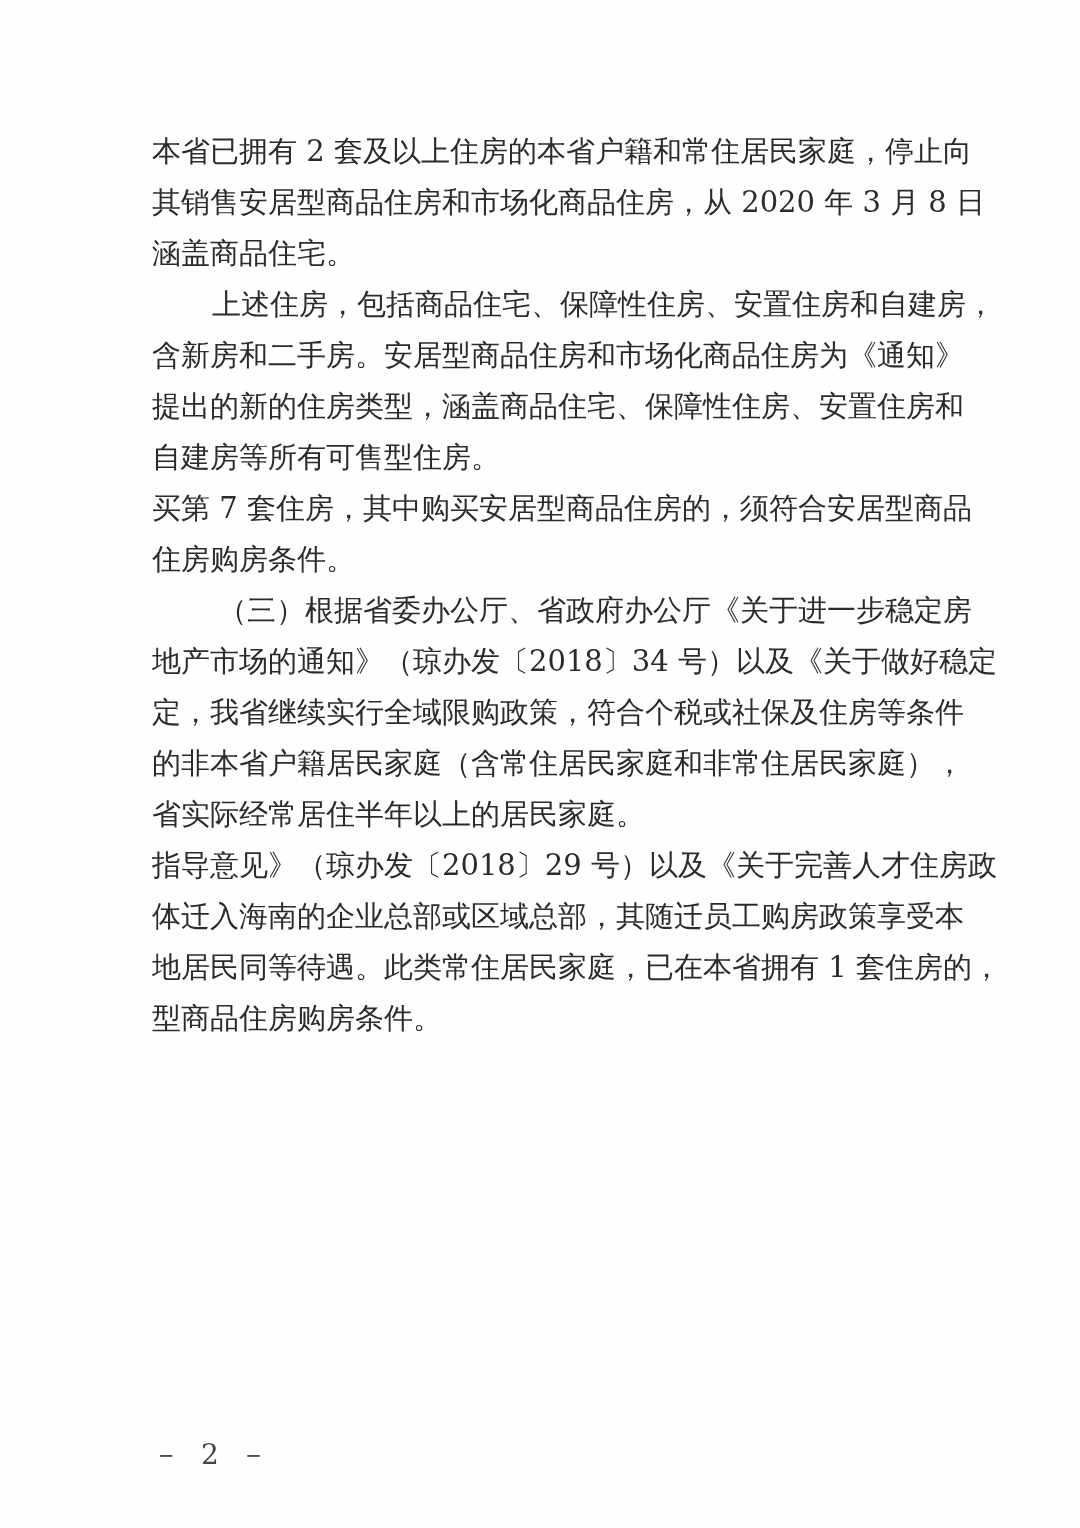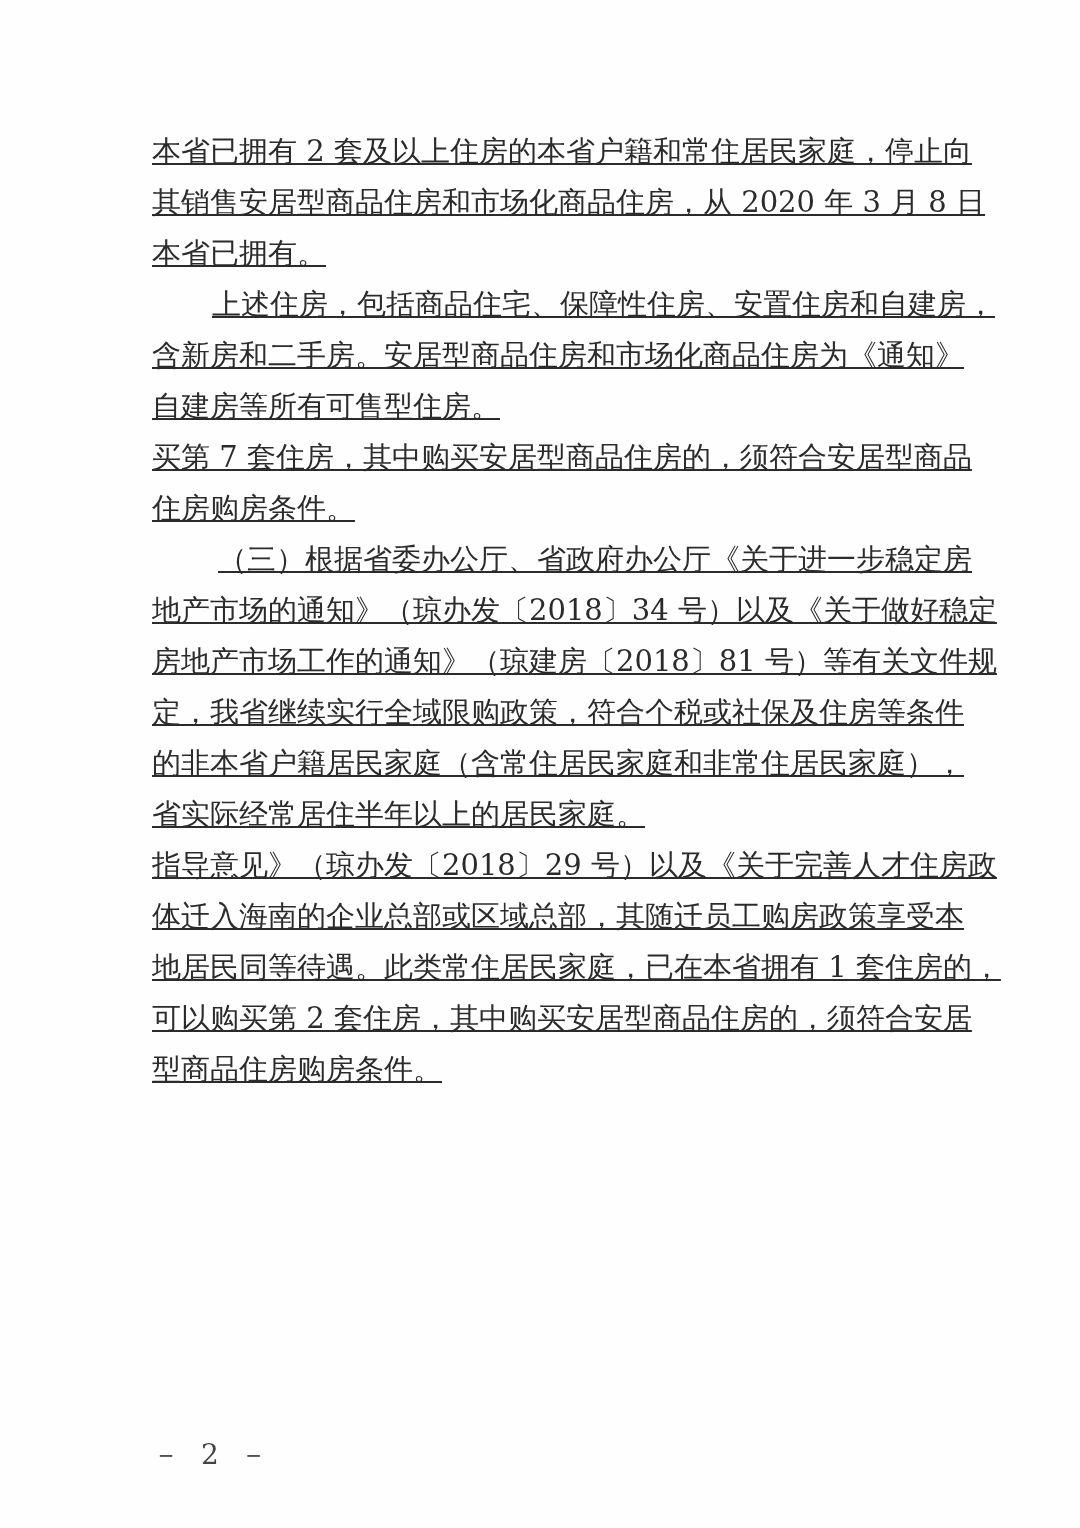--- a/index.html
+++ b/index.html
@@ -21,21 +21,20 @@
       top: 0;
       width: 1080px;
       height: 1528px;
       background: #fefefe;
     }
     .body-text {
       position: absolute;
       left: 152px;
       top: 126px;
       width: 802px;
-      text-decoration: underline;
     }
     .line {
       height: 51px;
       line-height: 51px;
       font-size: 29px;
       white-space: nowrap;
       letter-spacing: 0;
     }
     .line.full {
       text-align: justify;
@@ -58,47 +57,46 @@
   </style>
 </head>
 <body>
 
 <div class="page">
   <div class="body-text">
 
     <div>
       <div class="line full">本省已拥有 2 套及以上住房的本省户籍和常住居民家庭，停止向</div>
       <div class="line full">其销售安居型商品住房和市场化商品住房，从 2020 年 3 月 8 日</div>
-      <div class="line">本省已拥有。</div>
+      <div class="line">涵盖商品住宅。</div>
     </div>
 
     <div>
       <div class="line full indent">上述住房，包括商品住宅、保障性住房、安置住房和自建房，</div>
       <div class="line full">含新房和二手房。安居型商品住房和市场化商品住房为《通知》</div>
+      <div class="line full">提出的新的住房类型，涵盖商品住宅、保障性住房、安置住房和</div>
       <div class="line">自建房等所有可售型住房。</div>
     </div>
 
     <div>
       <div class="line full">买第 7 套住房，其中购买安居型商品住房的，须符合安居型商品</div>
       <div class="line">住房购房条件。</div>
     </div>
 
     <div>
       <div class="line full indent-paren">（三）根据省委办公厅、省政府办公厅《关于进一步稳定房</div>
       <div class="line full">地产市场的通知》（琼办发〔2018〕34 号）以及《关于做好稳定</div>
-      <div class="line full">房地产市场工作的通知》（琼建房〔2018〕81 号）等有关文件规</div>
       <div class="line full">定，我省继续实行全域限购政策，符合个税或社保及住房等条件</div>
       <div class="line full">的非本省户籍居民家庭（含常住居民家庭和非常住居民家庭），</div>
       <div class="line">省实际经常居住半年以上的居民家庭。</div>
     </div>
 
     <div>
       <div class="line full">指导意见》（琼办发〔2018〕29 号）以及《关于完善人才住房政</div>
       <div class="line full">体迁入海南的企业总部或区域总部，其随迁员工购房政策享受本</div>
       <div class="line full">地居民同等待遇。此类常住居民家庭，已在本省拥有 1 套住房的，</div>
-      <div class="line full">可以购买第 2 套住房，其中购买安居型商品住房的，须符合安居</div>
       <div class="line">型商品住房购房条件。</div>
     </div>
 
   </div>
 
   <div class="page-number">－ 2 －</div>
 </div>
 
 </body></html>

